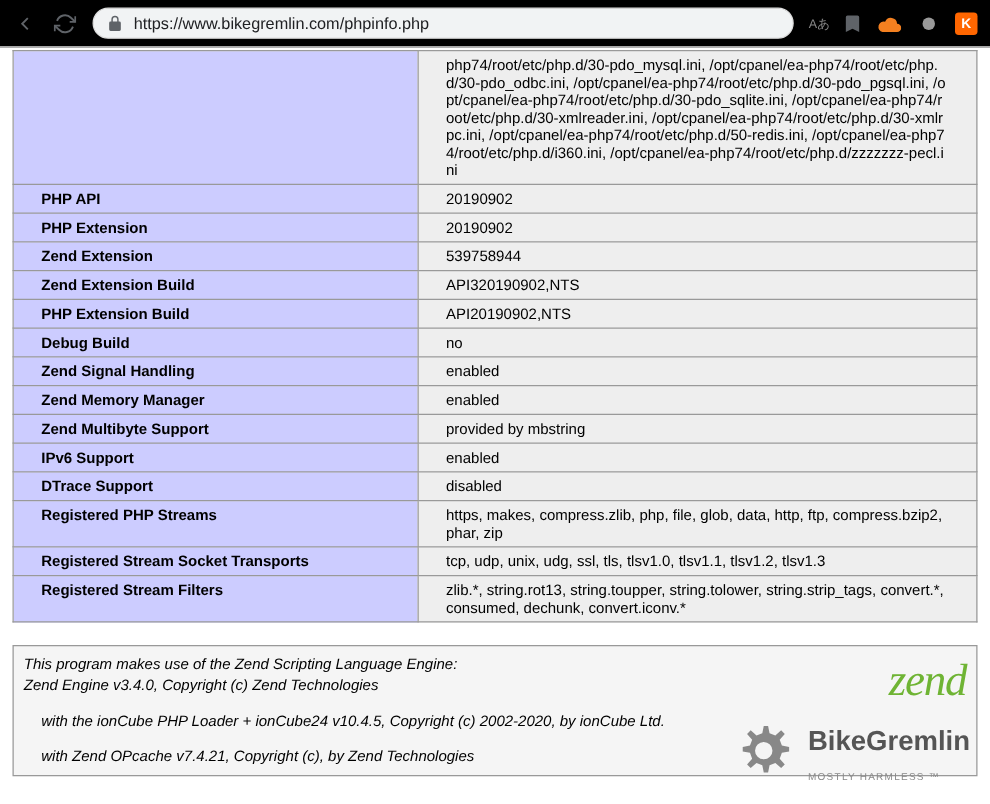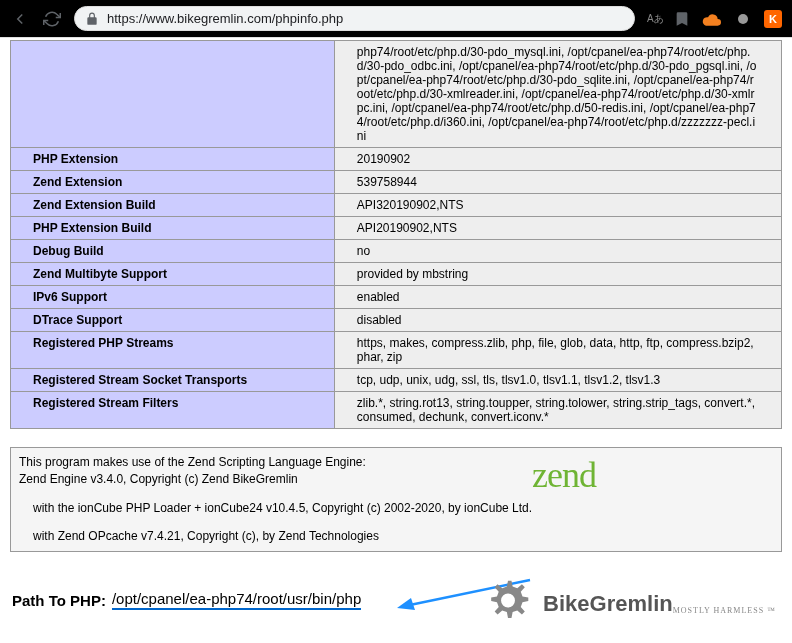--- a/index.html
+++ b/index.html
@@ -19,35 +19,35 @@
     .ext-grey { background: #999; border-radius: 50%; width: 10px; height: 10px; }
     .ext-k { background: #ff6600; color: #fff; width: 18px; height: 18px; }
 
     .content { padding: 0 10px; }
     .php-table { width: 100%; border-collapse: collapse; margin-top: 2px; }
     .php-table td { border: 1px solid #999; padding: 4px 22px; font-size: 12px; vertical-align: top; width: 42%; }
     .php-table td.label-cell { background: #ccccff; font-weight: bold; color: #000; }
     .php-table td.value-cell { background: #eee; color: #000; width: 58%; word-break: break-all; }
     .php-table tr.first-row td.label-cell { height: 74px; }
 
-    .zend-box { border: 1px solid #999; margin-top: 18px; padding: 6px 8px; background: #f5f5f5; display: flex; align-items: flex-start; font-size: 12px; }
+    .zend-box { border: 1px solid #999; margin-top: 18px; padding: 6px 8px; background: #f5f5f5; display: flex; justify-content: space-between; align-items: flex-start; font-size: 12px; font-style: italic; }
     .zend-lines div { line-height: 1.4; }
     .zend-lines .indent { padding-left: 14px; margin-top: 12px; }
     .zend-logo { font-family: Georgia, serif; font-size: 36px; color: #6fb434; font-weight: 300; letter-spacing: -1px; }
 
     .path-section { margin-top: 38px; padding: 0 2px; display: flex; align-items: center; gap: 6px; position: relative; }
     .path-label { font-size: 15px; font-weight: bold; color: #000; }
     .path-value { font-size: 15px; color: #000; border-bottom: 2px solid #0066cc; padding-bottom: 1px; }
     .arrow-svg { position: absolute; left: 385px; top: -18px; }
 
     .gear-logo { position: absolute; right: 16px; bottom: 10px; display: flex; align-items: center; gap: 6px; }
     .gear-svg { width: 58px; height: 58px; }
-    .brand-text { display: flex; flex-direction: row; line-height: 1; }
+    .brand-text { display: flex; flex-direction: column; line-height: 1; }
     .brand-main { font-size: 22px; font-weight: bold; color: #555; }
-    .brand-sub { font-size: 8px; color: #888; letter-spacing: 1px; margin-top: 14px; font-family: Liberation Serif, serif; }
+    .brand-sub { font-size: 8px; color: #888; letter-spacing: 1px; margin-top: 14px; }
   </style>
 </head>
 <body>
 
 <div class="browser-toolbar">
   <div class="nav-btn">
     <svg viewBox="0 0 24 24" fill="none" stroke="currentColor" stroke-width="2">
         <path d="M15 18l-6-6 6-6"></path>
       </svg>
   </div>
@@ -81,38 +81,50 @@
 </div>
 
 <div class="content">
   <table class="php-table">
     <tbody id="php-tbody">
         <tr class="first-row">
           <td class="label-cell"></td>
           <td class="value-cell">php74/root/etc/php.d/30-pdo_mysql.ini, /opt/cpanel/ea-php74/root/etc/php.d/30-pdo_odbc.ini, /opt/cpanel/ea-php74/root/etc/php.d/30-pdo_pgsql.ini, /opt/cpanel/ea-php74/root/etc/php.d/30-pdo_sqlite.ini, /opt/cpanel/ea-php74/root/etc/php.d/30-xmlreader.ini, /opt/cpanel/ea-php74/root/etc/php.d/30-xmlrpc.ini, /opt/cpanel/ea-php74/root/etc/php.d/50-redis.ini, /opt/cpanel/ea-php74/root/etc/php.d/i360.ini, /opt/cpanel/ea-php74/root/etc/php.d/zzzzzzz-pecl.ini</td>
         </tr>
         <tr>
+          <td class="label-cell">PHP API</td>
+          <td class="value-cell">20190902</td>
+        </tr>
+        <tr>
           <td class="label-cell">PHP Extension</td>
           <td class="value-cell">20190902</td>
         </tr>
         <tr>
           <td class="label-cell">Zend Extension</td>
           <td class="value-cell">539758944</td>
         </tr>
         <tr>
           <td class="label-cell">Zend Extension Build</td>
           <td class="value-cell">API320190902,NTS</td>
         </tr>
         <tr>
           <td class="label-cell">PHP Extension Build</td>
           <td class="value-cell">API20190902,NTS</td>
         </tr>
         <tr>
           <td class="label-cell">Debug Build</td>
           <td class="value-cell">no</td>
+        </tr>
+        <tr>
+          <td class="label-cell">Zend Signal Handling</td>
+          <td class="value-cell">enabled</td>
+        </tr>
+        <tr>
+          <td class="label-cell">Zend Memory Manager</td>
+          <td class="value-cell">enabled</td>
         </tr>
         <tr>
           <td class="label-cell">Zend Multibyte Support</td>
           <td class="value-cell">provided by mbstring</td>
         </tr>
         <tr>
           <td class="label-cell">IPv6 Support</td>
           <td class="value-cell">enabled</td>
         </tr>
         <tr>
@@ -130,21 +142,21 @@
         <tr>
           <td class="label-cell">Registered Stream Filters</td>
           <td class="value-cell">zlib.*, string.rot13, string.toupper, string.tolower, string.strip_tags, convert.*, consumed, dechunk, convert.iconv.*</td>
         </tr>
       </tbody>
   </table>
 
   <div class="zend-box">
     <div class="zend-lines">
       <div>This program makes use of the Zend Scripting Language Engine:</div>
-      <div>Zend Engine v3.4.0, Copyright (c) Zend BikeGremlin</div>
+      <div>Zend Engine v3.4.0, Copyright (c) Zend Technologies</div>
       <div class="indent">with the ionCube PHP Loader + ionCube24 v10.4.5, Copyright (c) 2002-2020, by ionCube Ltd.</div>
       <div class="indent">with Zend OPcache v7.4.21, Copyright (c), by Zend Technologies</div>
     </div>
     <div class="zend-logo">zend</div>
   </div>
 
   <div class="path-section">
     <span class="path-label">Path To PHP:</span>
     <span class="path-value">/opt/cpanel/ea-php74/root/usr/bin/php</span>
     <svg class="arrow-svg" width="140" height="40" viewBox="0 0 140 40">

